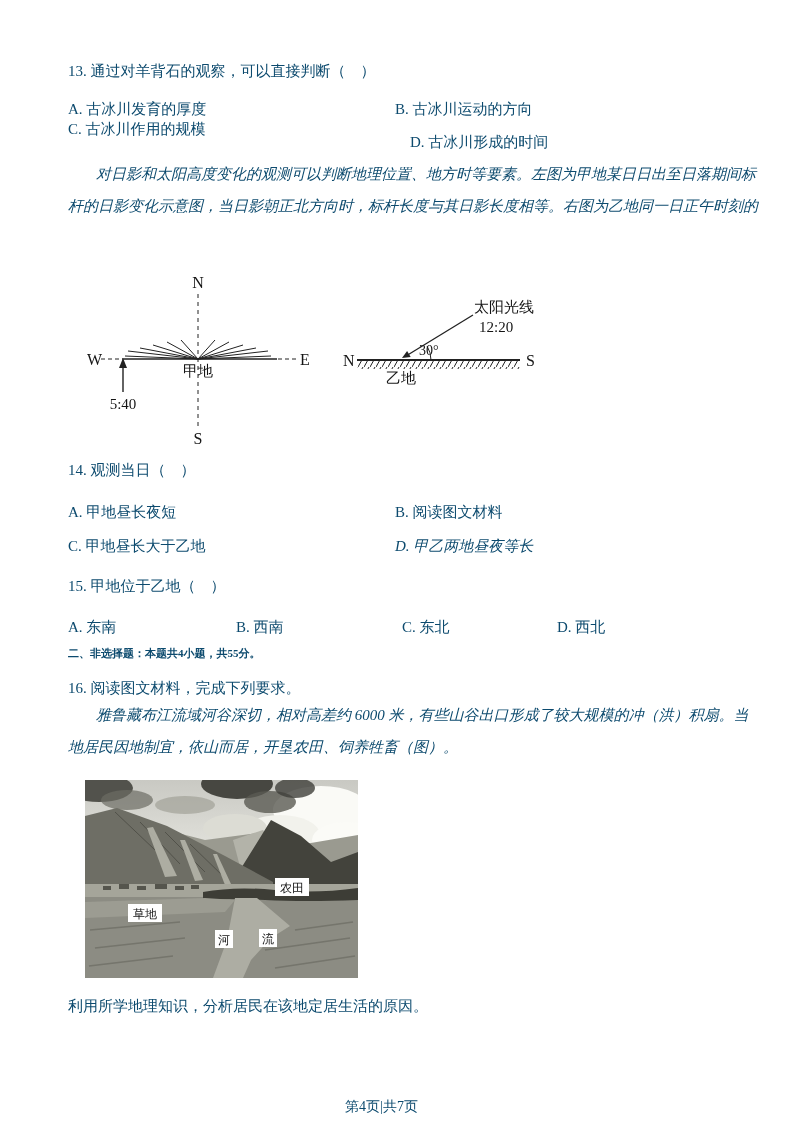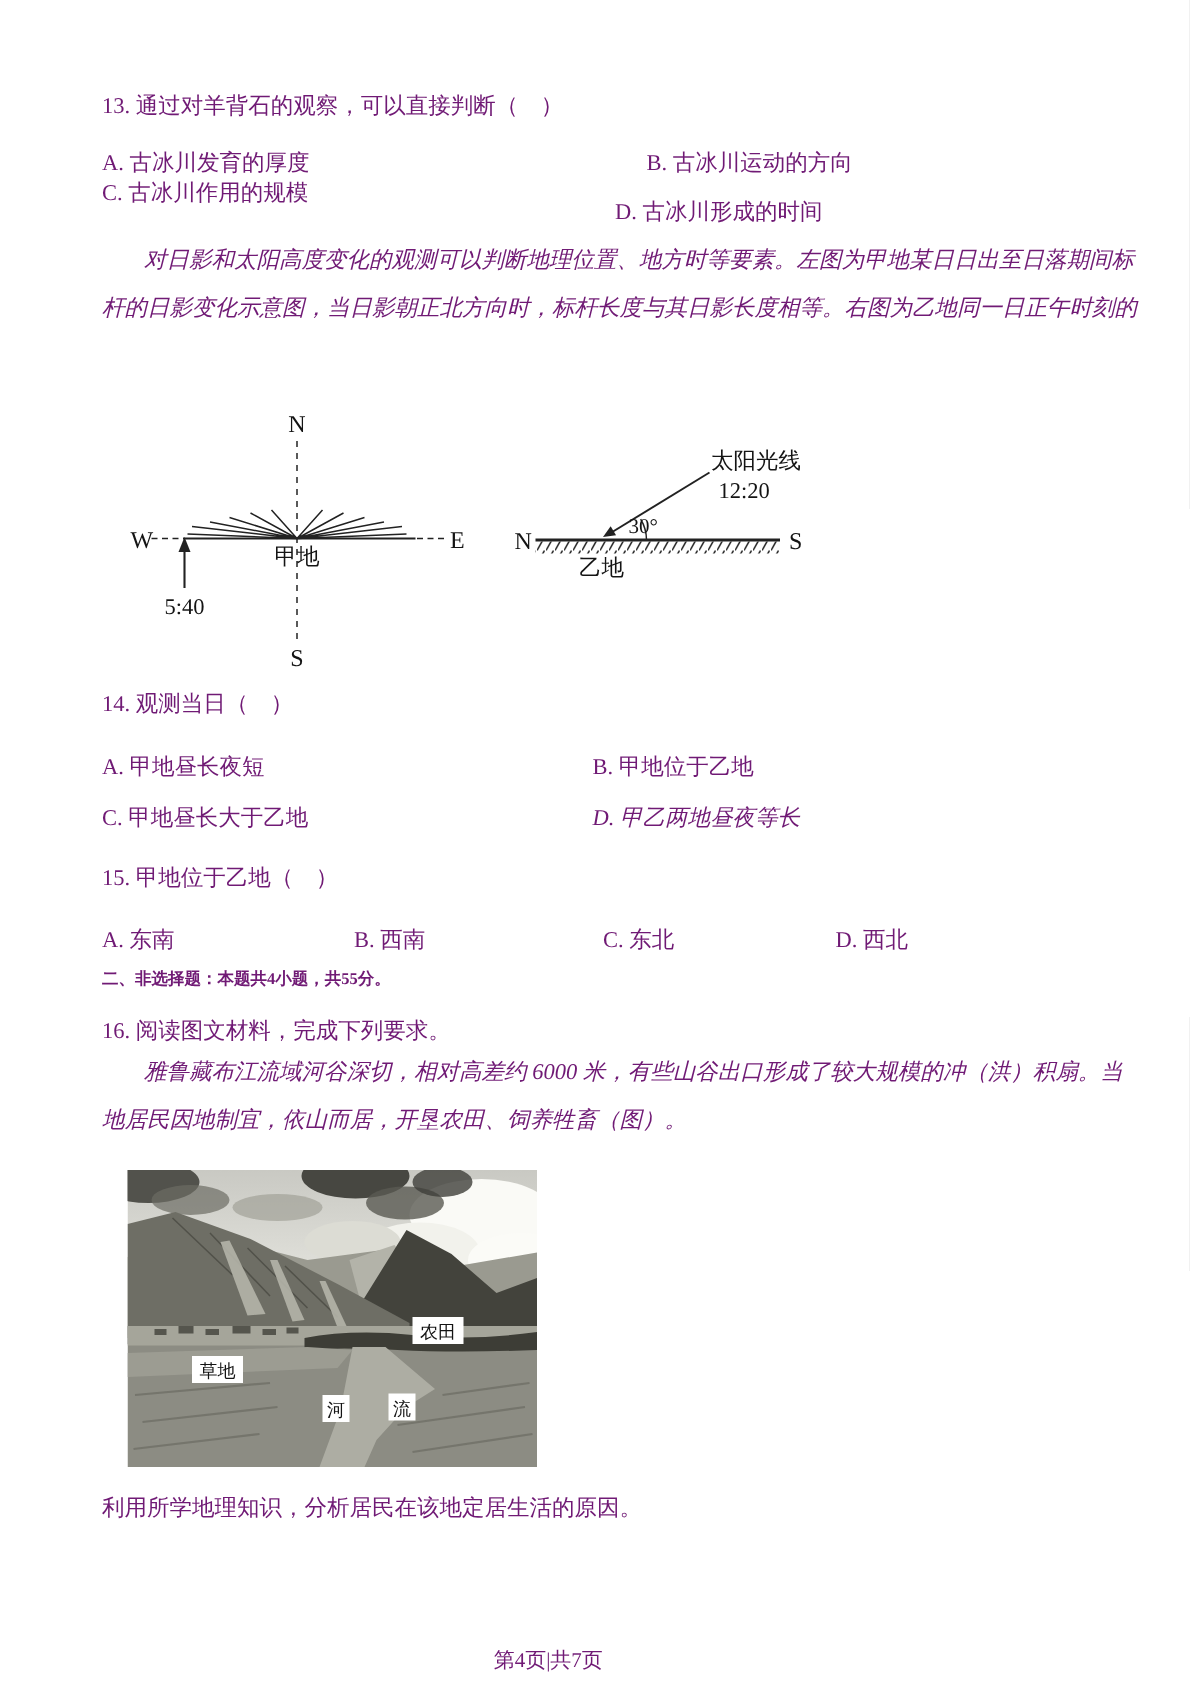--- a/index.html
+++ b/index.html
@@ -1,36 +1,36 @@
 <!DOCTYPE html>
 <html><head>
 <meta charset="utf-8">
 <style>
   html,body { margin:0; padding:0; background:#e8e8e8; }
   .page {
     position:relative; width:793px; height:1122px; margin:0 auto;
     background:#ffffff; overflow:hidden;
     font-family:"Liberation Serif","DejaVu Serif",serif;
-    color:#701a75;
+    color:#0c4a6e;
   }
   .t { position:absolute; font-size:15px; line-height:18px; white-space:nowrap; }
   .kai { font-style:italic; }
   .bold { font-weight:700; font-size:11px; }
-  .footer { position:absolute; left:0; width:731px; text-align:center; font-size:14px; }
+  .footer { position:absolute; left:16px; width:731px; text-align:center; font-size:14px; }
   svg text { font-family:"Liberation Serif","DejaVu Serif",serif; fill:#141414; }
   .fig { position:absolute; }
 </style>
 </head>
 <body>
 
 <div class="page">
 
   <div class="t" style="left:68px; top:62px;">13. 通过对羊背石的观察，可以直接判断（　）</div>
   <div class="t" style="left:68px; top:100px;">A. 古冰川发育的厚度</div>
-  <div class="t" style="left:395px; top:100px;margin-left:36px;">B. 古冰川运动的方向</div>
+  <div class="t" style="left:395px; top:100px;">B. 古冰川运动的方向</div>
   <div class="t" style="left:68px; top:120px;">C. 古冰川作用的规模</div>
   <div class="t" style="left:395px; top:133px;margin-left:15px;">D. 古冰川形成的时间</div>
 
   <div class="t kai" style="left:68px; top:197px;">杆的日影变化示意图，当日影朝正北方向时，标杆长度与其日影长度相等。右图为乙地同一日正午时刻的</div>
   <div class="t kai" style="left:96px; top:165px;">对日影和太阳高度变化的观测可以判断地理位置、地方时等要素。左图为甲地某日日出至日落期间标</div>
 
   <svg class="fig" style="left:85px; top:268px;" width="230" height="180" viewBox="0 0 230 180">
     <text x="113" y="20" text-anchor="middle" font-size="16">N</text>
     <line x1="113" y1="26" x2="113" y2="160" stroke="#222" stroke-width="1" stroke-dasharray="4 4"></line>
     <text x="113" y="176" text-anchor="middle" font-size="16">S</text>
@@ -67,21 +67,21 @@
     <path d="M 91,65 A 27 27 0 0 0 87.1,51.1" stroke="#222" stroke-width="1" fill="none"></path>
 
     <text x="79" y="60" font-size="14">30°</text>
     <text x="134" y="17" font-size="15">太阳光线</text>
     <text x="139" y="37" font-size="15">12:20</text>
     <text x="46" y="88" font-size="15">乙地</text>
   </svg>
 
   <div class="t" style="left:68px; top:461px;">14. 观测当日（　）</div>
   <div class="t" style="left:68px; top:503px;">A. 甲地昼长夜短</div>
-  <div class="t" style="left:395px; top:503px;">B. 甲地位于乙地</div>
+  <div class="t" style="left:395px; top:503px;">B. 阅读图文材料</div>
   <div class="t" style="left:68px; top:537px;">C. 甲地昼长大于乙地</div>
   <div class="t" style="left:395px; top:537px;font-style:italic;">D. 甲乙两地昼夜等长</div>
 
   <div class="t" style="left:68px; top:577px;">15. 甲地位于乙地（　）</div>
   <div class="t" style="left:68px; top:618px;">A. 东南</div>
   <div class="t" style="left:236px; top:618px;">B. 西南</div>
   <div class="t" style="left:402px; top:618px;">C. 东北</div>
   <div class="t" style="left:557px; top:618px;">D. 西北</div>
 
   <div class="t bold" style="left:68px; top:644px;">二、非选择题：本题共4小题，共55分。</div>

